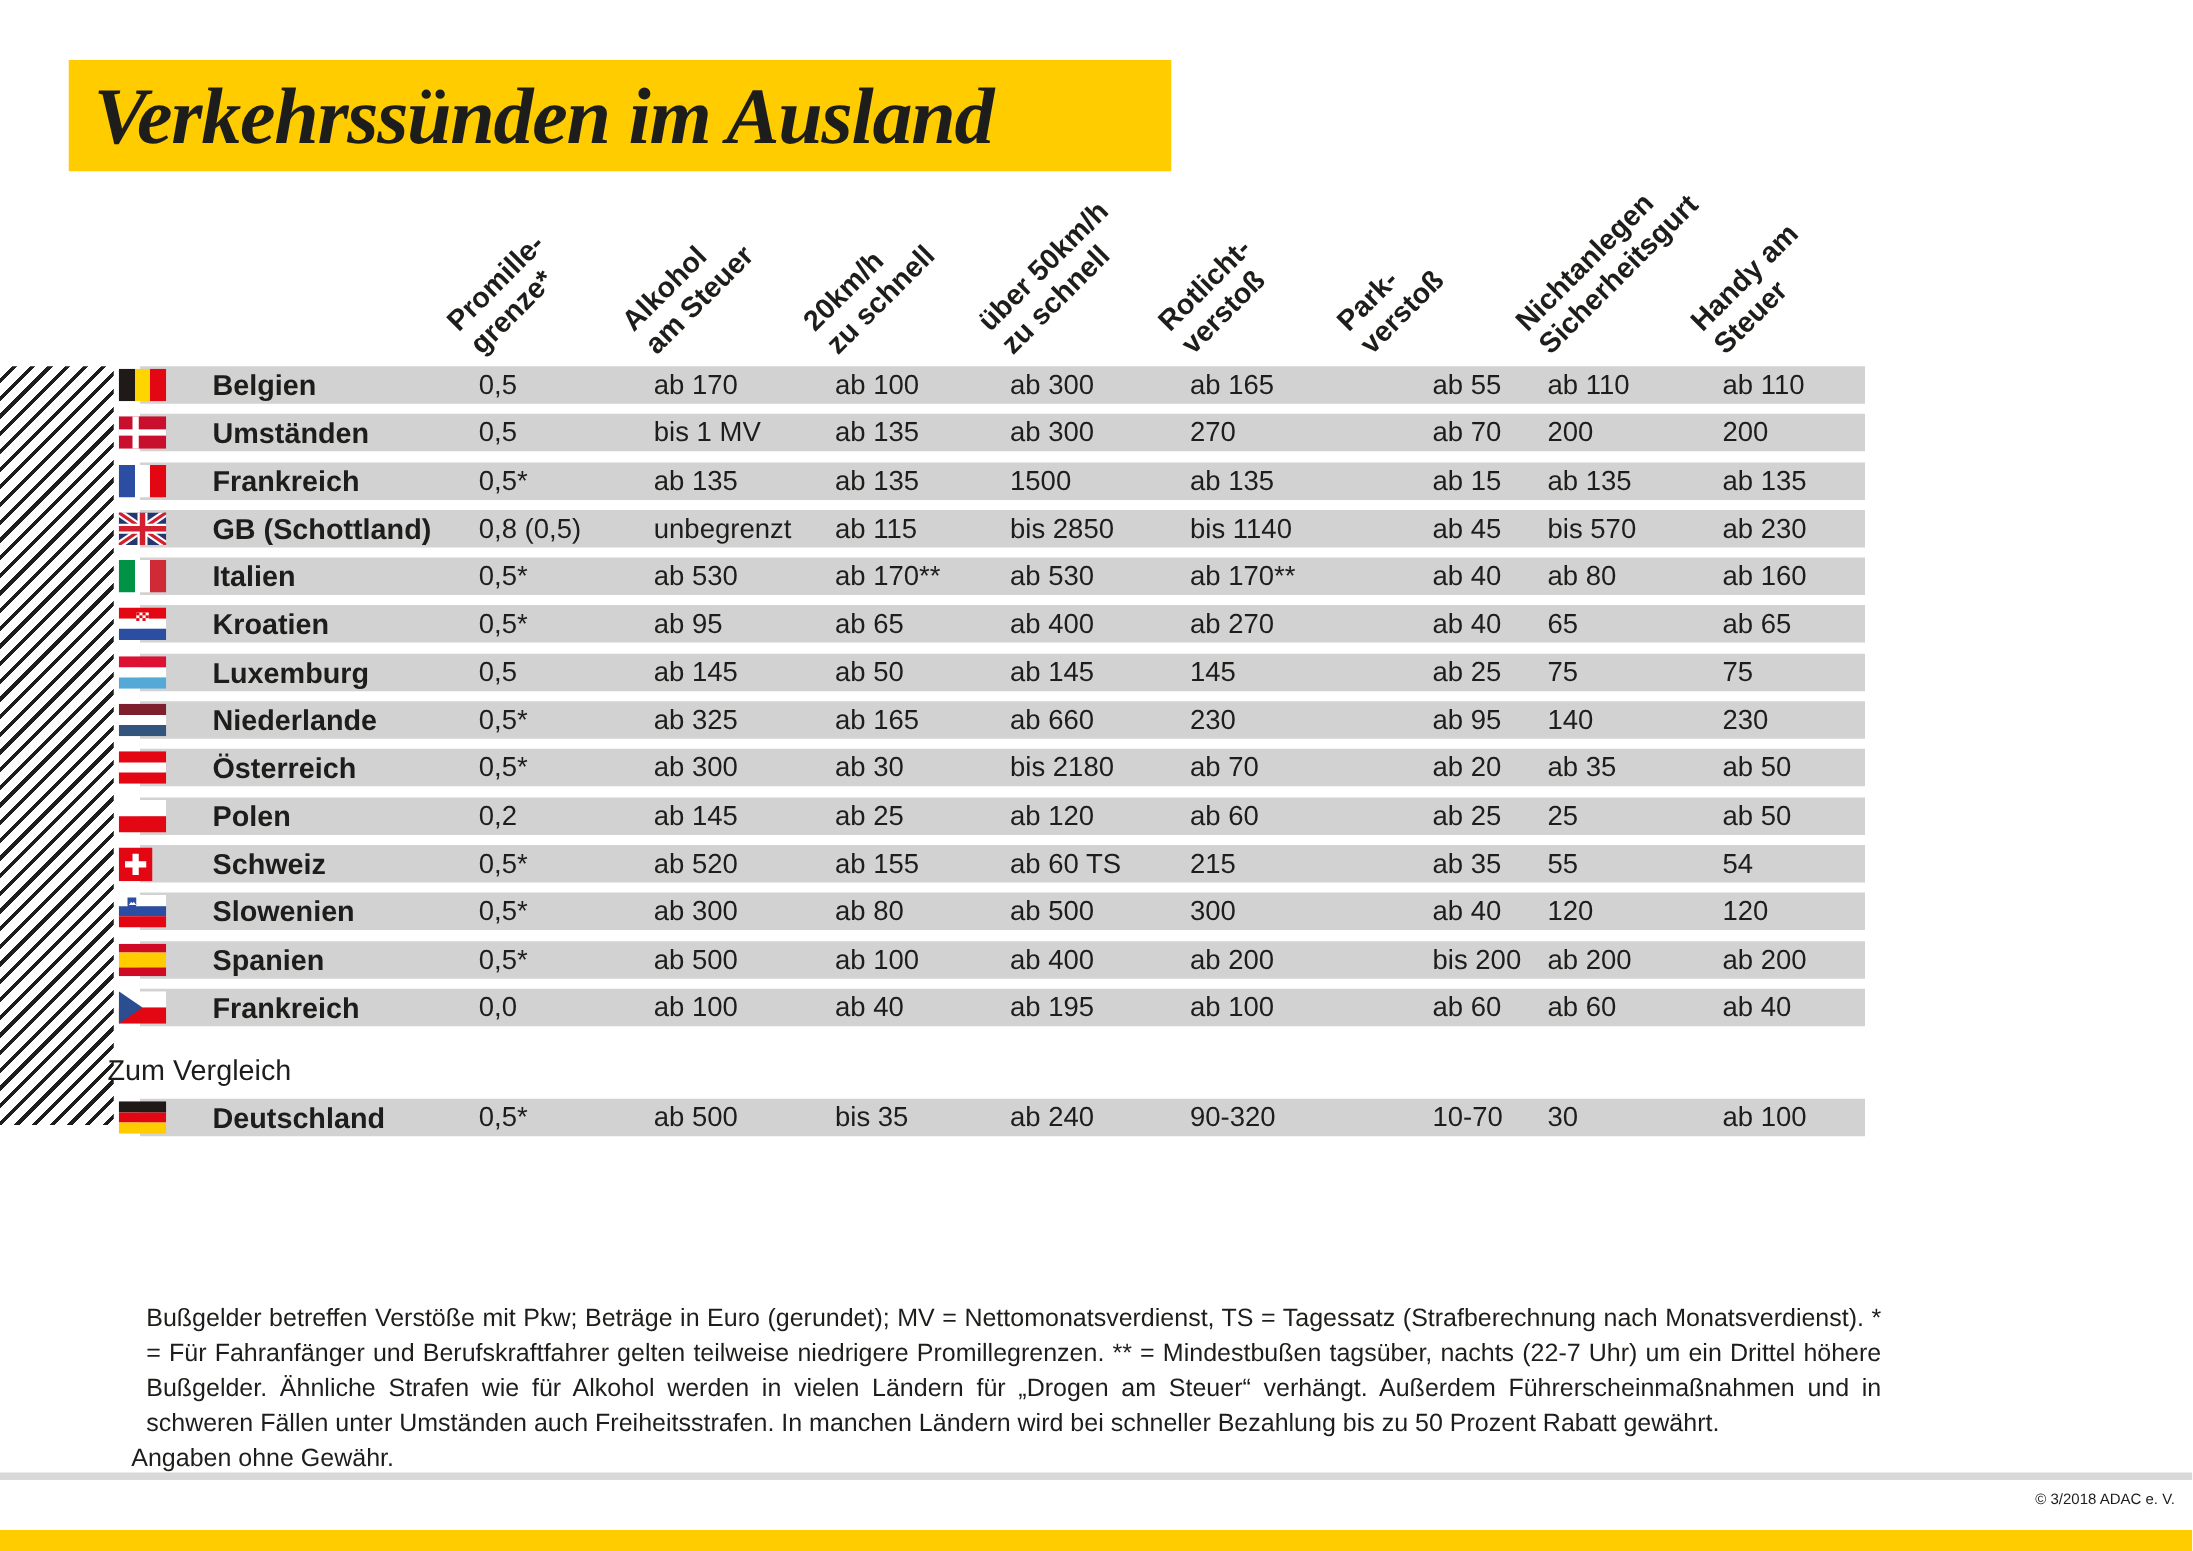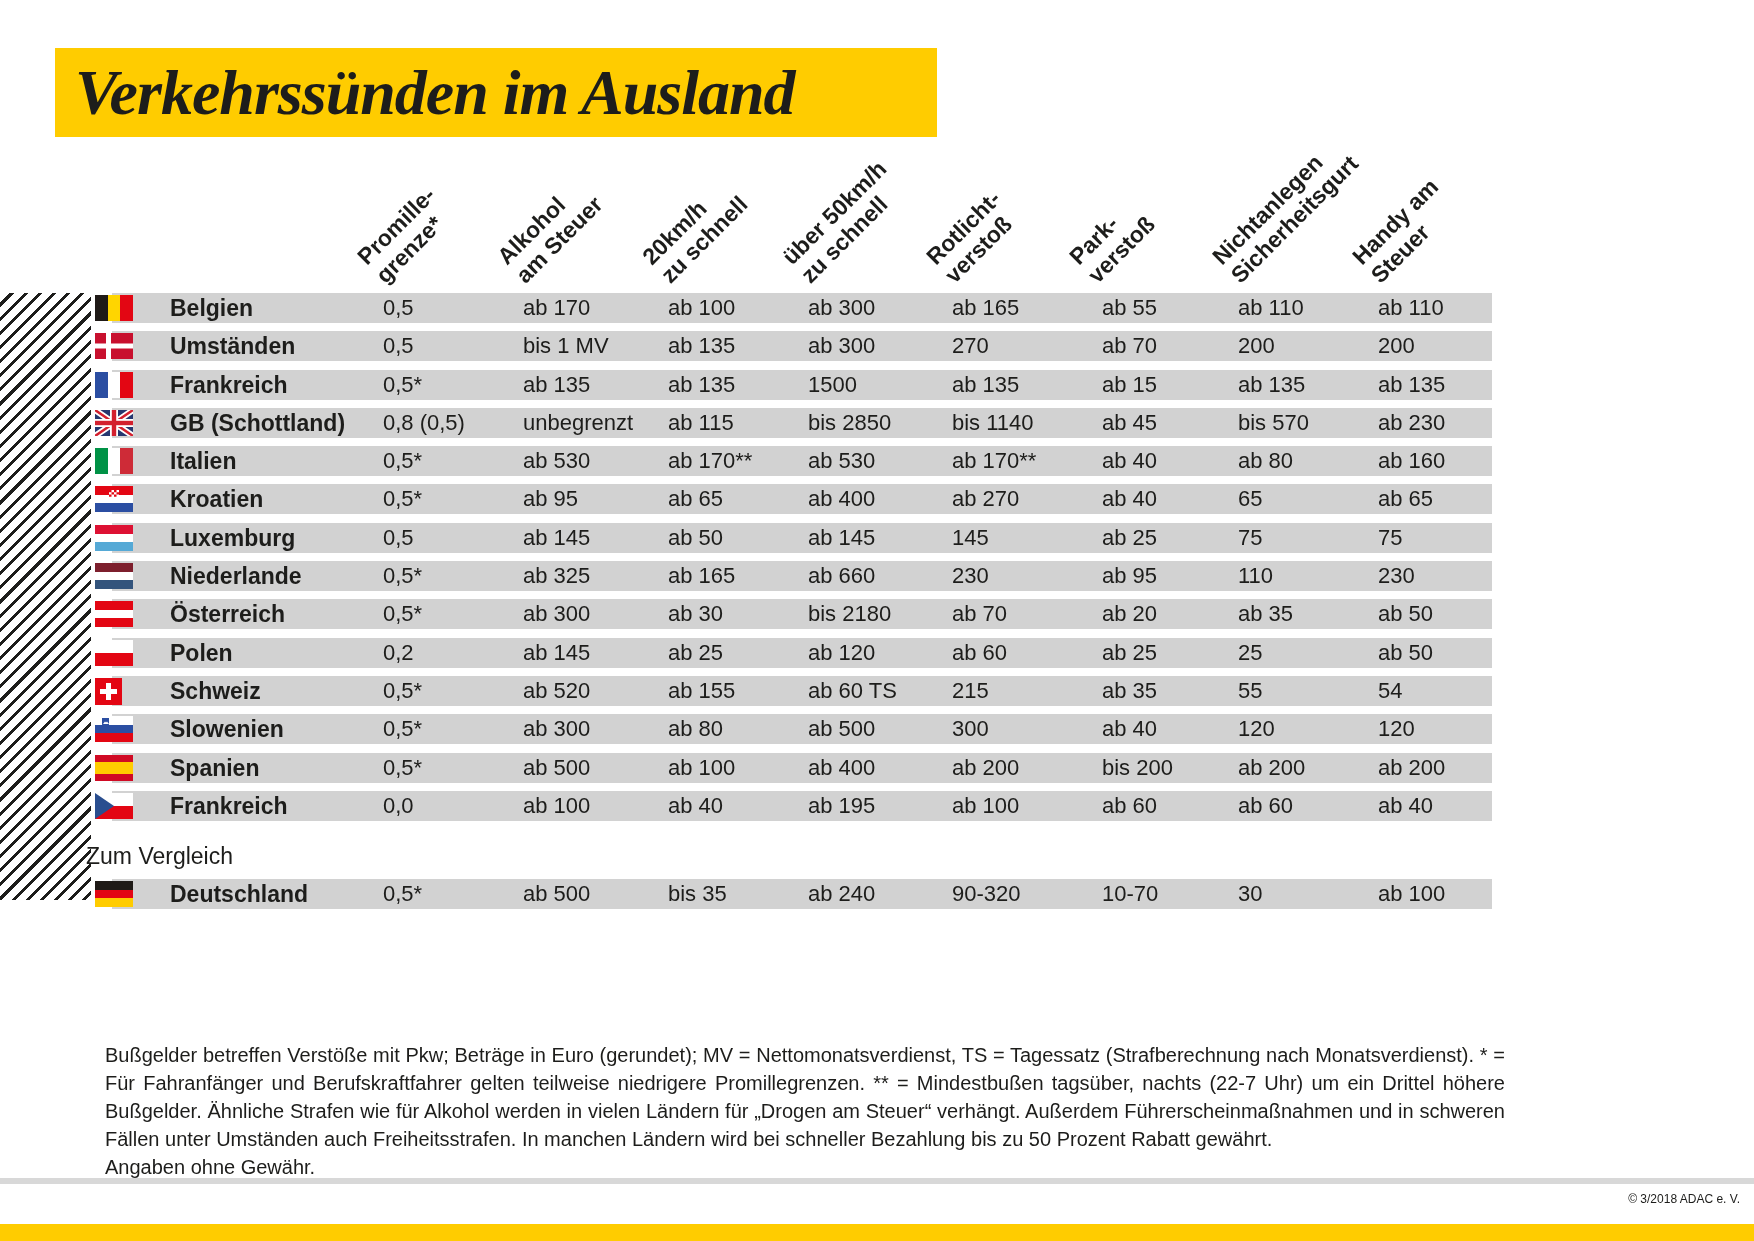--- a/index.html
+++ b/index.html
@@ -20,28 +20,28 @@
                 white-space:pre-line; font-weight:bold; font-size:23px; line-height:26px; }
 
   .table { position:absolute; left:0; top:293px; width:1754px; }
   .row { position:relative; height:30px; margin-bottom:8.3px;
          background:linear-gradient(to right, transparent 112px, #d2d2d2 112px, #d2d2d2 1492px, transparent 1492px); }
   .row span { position:absolute; top:0; line-height:30px; font-size:22px; white-space:nowrap; }
   .row .flag { left:95px; top:2px; width:38px; height:27px; line-height:0; }
   .row .flag svg { display:block; }
   .row .country { left:170px; font-weight:bold; font-size:23px; }
   .c0{left:383px} .c1{left:523px} .c2{left:668px} .c3{left:808px}
-  .c4{left:952px} .c5{left:1102px} .c6{left:1238px} .c7{left:1378px}
+  .c4{left:952px} .c5{left:1146px} .c6{left:1238px} .c7{left:1378px}
 
   .compare-label { position:relative; height:30px; line-height:30px; margin-top:20px;
                    margin-bottom:8.3px; padding-left:86px; font-size:23px; }
 
   .footnote-block { position:absolute; left:105px; top:1041px; width:1400px;
                     font-size:20px; line-height:28px; }
-  .footnote-block .para { text-align:justify; }
+  .footnote-block .para { text-align:justify;margin-left:12px; }
   .divider { position:absolute; left:0; top:1178px; width:1754px; height:6px; background:#d8d8d8; }
   .copyright { position:absolute; right:14px; top:1192px; font-size:12px; }
   .bottom-bar { position:absolute; left:0; top:1224px; width:1754px; height:17px; background:#ffcc00; }
 </style>
 </head>
 <body>
 
 <div class="page">
 
   <div class="title-banner">
@@ -223,21 +223,21 @@
               <rect y="17" width="38" height="9" fill="#33547c"></rect>
             </svg>
           </span>
     <span class="country">Niederlande</span>
     <span class="val c0">0,5*</span>
     <span class="val c1">ab 325</span>
     <span class="val c2">ab 165</span>
     <span class="val c3">ab 660</span>
     <span class="val c4">230</span>
     <span class="val c5">ab 95</span>
-    <span class="val c6">110</span>
+    <span class="val c6">140</span>
     <span class="val c7">230</span>
   </div>
 
   <div class="row">
     <span class="flag">
             <svg width="38" height="26" viewBox="0 0 38 26">
               <rect width="38" height="26" fill="#e30613"></rect>
               <rect y="9" width="38" height="8" fill="#fff"></rect>
             </svg>
           </span>

